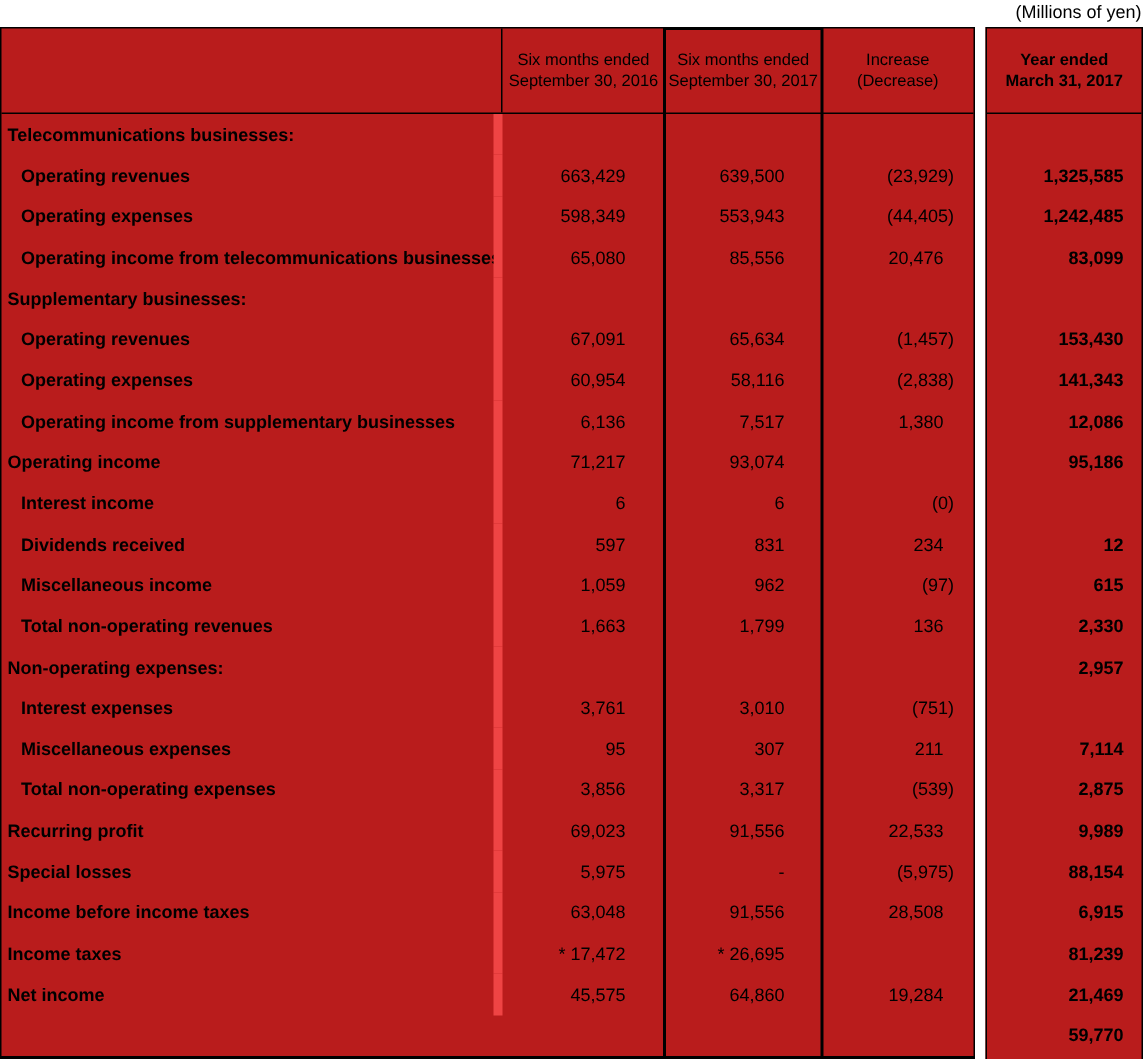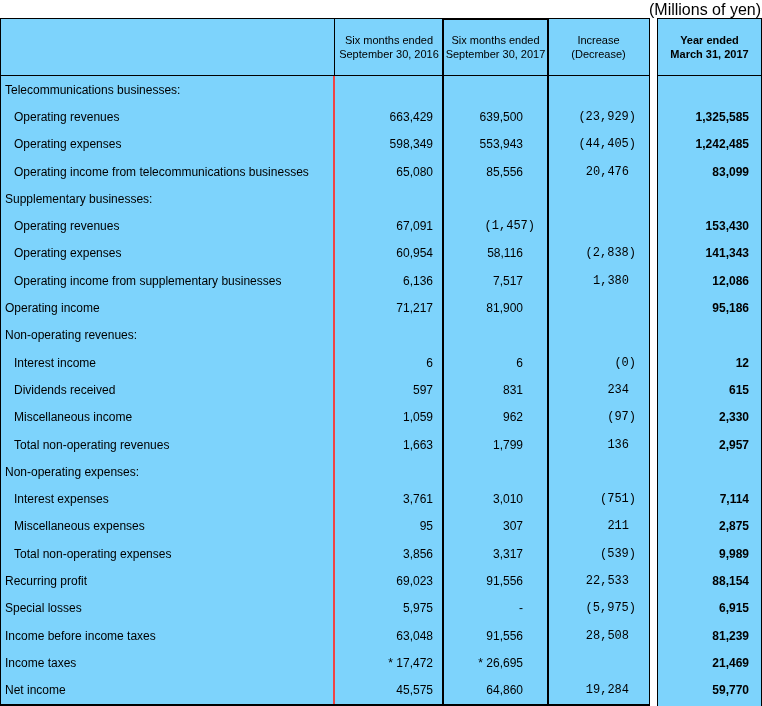--- a/index.html
+++ b/index.html
@@ -1,39 +1,39 @@
 <!DOCTYPE html>
 <html><head>
 <meta charset="utf-8">
 <style>
   html,body{margin:0;padding:0;background:#ffffff;}
   .page{
     position:relative;width:762px;height:706px;background:#ffffff;
     font-family:"Liberation Sans","DejaVu Sans",sans-serif;color:#000000;overflow:hidden;
   }
-  .units{position:absolute;top:1px;right:1px;font-size:16px;color:#000;}
-  .tbl{position:absolute;top:18px;box-sizing:border-box;border:1px solid #000;border-bottom-width:2px;background:#7dd3fc;}
+  .units{position:absolute;top:1px;right:1px;font-size:12px;color:#000;}
+  .tbl{position:absolute;top:18px;box-sizing:border-box;border:1px solid #000;border-bottom-width:2px;background:#b91c1c;}
   .tbl.main{left:0;width:650px;height:688px;}
   .tbl.year{left:657px;width:105px;height:691px;font-weight:bold;}
   .hrow{display:grid;grid-template-columns:334px 108px 105px 101px;height:57px;border-bottom:1px solid #000;box-sizing:border-box;}
   .hcell{display:flex;flex-direction:column;align-items:center;justify-content:center;text-align:center;
          font-size:11px;line-height:14px;overflow:hidden;}
   .hcell span{display:block;}
   .lblh{border-right:1px solid #000;}
   .yhead{height:57px;border-bottom:1px solid #000;box-sizing:border-box;display:flex;flex-direction:column;
          align-items:center;justify-content:center;text-align:center;font-size:11px;line-height:14px;}
   .row{display:grid;grid-template-columns:334px 108px 105px 101px;height:27.3px;}
   .yrow{display:flex;height:27.3px;}
   .cell{display:flex;align-items:center;font-size:12px;box-sizing:border-box;white-space:nowrap;overflow:hidden;}
-  .lbl{padding-left:4px;border-right:2px solid #ef4444;}
+  .lbl{padding-left:4px;border-right:6px solid #ef4444;font-weight:bold;}
   .lbl.ind{padding-left:13px;}
   .num{justify-content:flex-end;}
-  .c16{padding-right:10px;}
+  .c16{padding-right:26px;}
   .c17{padding-right:25px;}
-  .inc{padding-right:20px;font-family:Liberation Mono, monospace;}
+  .inc{padding-right:20px;}
   .inc.paren{padding-right:13px;}
   .fy{padding-right:12px;width:100%;text-align:right;}
   .col3-box{position:absolute;left:442px;top:18px;width:107px;height:688px;border:2px solid #000;
             box-sizing:border-box;pointer-events:none;background:transparent;}
 </style>
 </head>
 <body>
 
 <div class="page">
 
@@ -82,44 +82,39 @@
     </div>
     <div class="row">
       <div class="cell lbl">Supplementary businesses:</div>
       <div class="cell num c16"></div>
       <div class="cell num c17"></div>
       <div class="cell num inc"></div>
     </div>
     <div class="row">
       <div class="cell lbl ind">Operating revenues</div>
       <div class="cell num c16">67,091</div>
+      <div class="cell num c17">65,634</div>
       <div class="cell num inc paren">(1,457)</div>
     </div>
     <div class="row">
       <div class="cell lbl ind">Operating expenses</div>
       <div class="cell num c16">60,954</div>
       <div class="cell num c17">58,116</div>
       <div class="cell num inc paren">(2,838)</div>
     </div>
     <div class="row">
       <div class="cell lbl ind">Operating income from supplementary businesses</div>
       <div class="cell num c16">6,136</div>
       <div class="cell num c17">7,517</div>
       <div class="cell num inc">1,380</div>
     </div>
     <div class="row">
       <div class="cell lbl">Operating income</div>
       <div class="cell num c16">71,217</div>
-      <div class="cell num c17">81,900</div>
-    </div>
-    <div class="row">
-      <div class="cell lbl">Non-operating revenues:</div>
-      <div class="cell num c16"></div>
-      <div class="cell num c17"></div>
-      <div class="cell num inc"></div>
+      <div class="cell num c17">93,074</div>
     </div>
     <div class="row">
       <div class="cell lbl ind">Interest income</div>
       <div class="cell num c16">6</div>
       <div class="cell num c17">6</div>
       <div class="cell num inc paren">(0)</div>
     </div>
     <div class="row">
       <div class="cell lbl ind">Dividends received</div>
       <div class="cell num c16">597</div>

